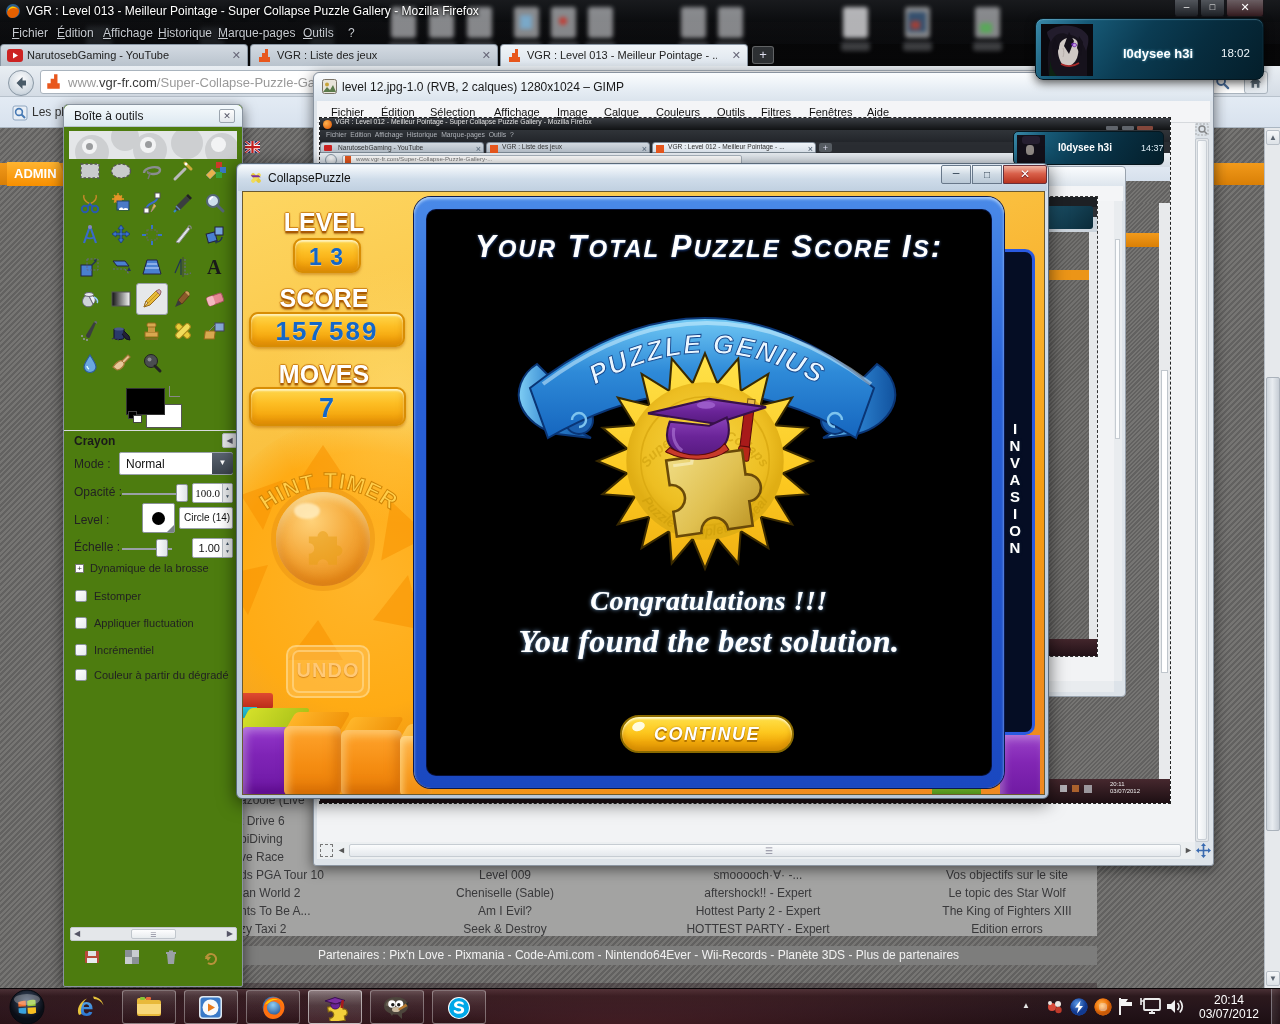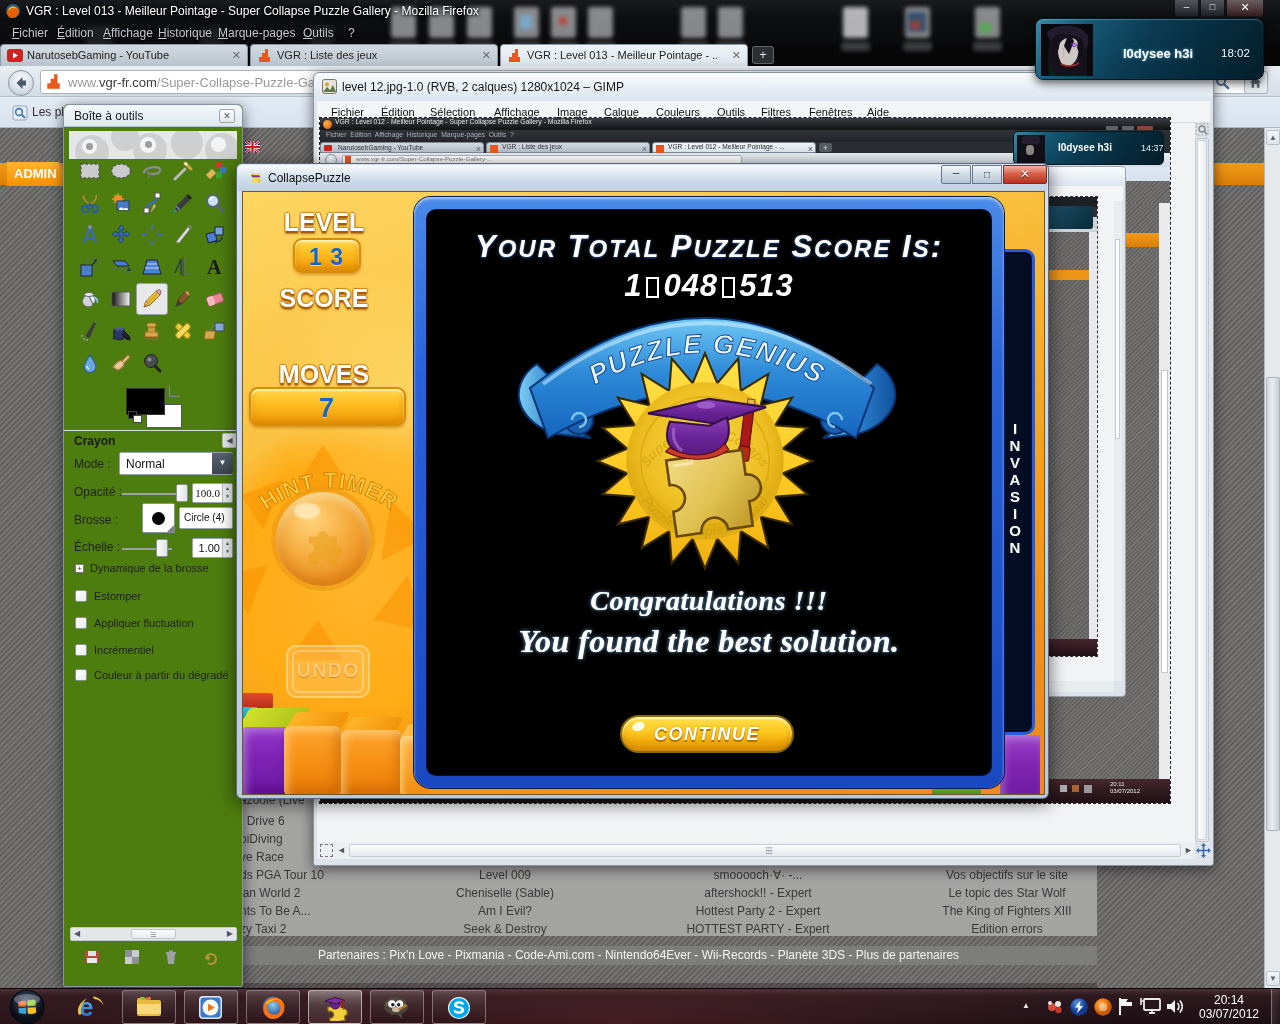--- a/index.html
+++ b/index.html
@@ -536,27 +536,27 @@
       <span style="position:absolute;left:6px;top:4px;font-size:12px;color:#111;">Normal</span>
     <div class="abs" style="left:92px;top:0px;width:21px;height:21px;background:linear-gradient(180deg,#5a6470,#3c444e);border-radius:0 2px 2px 0;color:#fff;font-size:8px;text-align:center;line-height:20px;">▼</div>
   </div>
   <span class="abs" style="left:10px;top:380px;font-size:12px;color:#222;">Opacité :</span>
   <div class="abs" style="left:58px;top:388px;width:62px;height:2px;background:#9aa0a6;"></div>
   <div class="abs" style="left:112px;top:379px;width:12px;height:18px;background:linear-gradient(90deg,#fdfdfe,#dfe3e7);border:1px solid #8a9299;border-radius:2px;"></div>
   <div class="abs" style="left:128px;top:378px;width:41px;height:20px;background:#fff;border:1px solid #9aa2aa;border-radius:2px;">
       <span style="position:absolute;right:12px;top:3px;font-size:11px;color:#111;font-family:Liberation Serif, serif;">100.0</span>
     <div class="abs" style="right:0;top:0;width:10px;height:18px;background:#e8eaec;border-left:1px solid #b5bcc2;font-size:5px;color:#456;text-align:center;line-height:8px;">▲<br>▼</div>
   </div>
-  <span class="abs" style="left:10px;top:408px;font-size:12px;color:#222;">Brosse :</span>
+  <span class="abs" style="left:10px;top:408px;font-size:12px;color:#222;">Level :</span>
   <div class="abs" style="left:78px;top:398px;width:33px;height:30px;background:#fff;border:1px solid #8a9299;border-radius:2px;">
       <div style="position:absolute;left:9px;top:8px;width:13px;height:13px;border-radius:50%;background:#000;"></div>
       <div style="position:absolute;right:0px;bottom:0px;border-left:7px solid transparent;border-bottom:7px solid #7a8288;"></div>
     </div>
   <div class="abs" style="left:115px;top:402px;width:54px;height:22px;background:#fff;border:1px solid #9aa2aa;border-radius:2px;">
-      <span style="position:absolute;left:4px;top:4px;font-size:10px;color:#111;">Circle (4)</span>
+      <span style="position:absolute;left:4px;top:4px;font-size:10px;color:#111;">Circle (14)</span>
     </div>
   <span class="abs" style="left:10px;top:435px;font-size:12px;color:#222;">Échelle :</span>
   <div class="abs" style="left:58px;top:443px;width:50px;height:2px;background:#9aa0a6;"></div>
   <div class="abs" style="left:92px;top:434px;width:12px;height:18px;background:linear-gradient(90deg,#fdfdfe,#dfe3e7);border:1px solid #8a9299;border-radius:2px;"></div>
   <div class="abs" style="left:128px;top:433px;width:41px;height:20px;background:#fff;border:1px solid #9aa2aa;border-radius:2px;">
       <span style="position:absolute;right:12px;top:3px;font-size:11px;color:#111;">1.00</span>
     <div class="abs" style="right:0;top:0;width:10px;height:18px;background:#e8eaec;border-left:1px solid #b5bcc2;font-size:5px;color:#456;text-align:center;line-height:8px;">▲<br>▼</div>
   </div>
   <div class="abs" style="left:11px;top:459px;width:9px;height:9px;border:1px solid #777;background:#fff;font-size:8px;line-height:7px;text-align:center;color:#333;">+</div>
   <span class="abs" style="left:26px;top:457px;font-size:11px;color:#222;">Dynamique de la brosse</span>
@@ -619,20 +619,23 @@
           <path d="M0 140 45 130 25 180z"></path>
           <path d="M65 225 95 185 120 225z"></path>
       </g>
     </svg>
 
     <div class="abs bub" style="left:11px;top:16px;width:140px;text-align:center;font-size:25px;">LEVEL</div>
     <div class="gbox" style="left:50px;top:46px;width:68px;height:35px;">
         <span class="bluetxt" style="font-size:23px;line-height:34px;">1 3</span>
       </div>
     <div class="abs bub" style="left:11px;top:92px;width:140px;text-align:center;font-size:25px;">SCORE</div>
+    <div class="gbox" style="left:6px;top:120px;width:156px;height:35px;">
+        <span class="bluetxt" style="font-size:26px;line-height:34px;">157 589</span>
+      </div>
     <div class="abs bub" style="left:11px;top:168px;width:140px;text-align:center;font-size:25px;">MOVES</div>
     <div class="gbox" style="left:6px;top:195px;width:157px;height:39px;">
         <span class="bluetxt" style="font-size:27px;line-height:38px;">7</span>
       </div>
 
     <svg class="abs" style="left:1px;top:253px" width="170" height="120" viewBox="0 0 170 120">
       <defs>
           <path id="hintarc" d="M 14 72 Q 85 14 156 72"></path>
         </defs>
       <text font-family="Liberation Sans" font-size="22" font-weight="bold" fill="#ffce4a" stroke="#cf8406" stroke-width="1" letter-spacing="1"><textPath href="#hintarc" startOffset="50%" text-anchor="middle">HINT TIMER</textPath></text>
@@ -662,21 +665,20 @@
     <div class="abs" style="left:754px;top:57px;width:38px;height:486px;background:#050d24;border:3px solid #2a5ae0;border-radius:0 10px 10px 0;box-shadow:inset 0 0 0 1px #07102a;">
       <div class="abs" style="left:7px;top:168px;width:16px;font-size:15px;font-weight:bold;color:#fff;text-align:center;line-height:17px;text-shadow:0 0 3px #123;">I<br>N<br>V<br>A<br>S<br>I<br>O<br>N</div>
     </div>
 
     <div class="abs" style="left:757px;top:543px;width:40px;height:61px;background:linear-gradient(180deg,#9a42c8 0%,#8226b4 45%,#6f1aa2 100%);box-shadow:inset 4px 4px 8px rgba(255,255,255,.3);"></div>
     <div class="abs" style="left:689px;top:595px;width:49px;height:9px;background:linear-gradient(180deg,#68a828,#4a8818);"></div>
 
     <div class="abs" style="left:171px;top:5px;width:590px;height:591px;border-radius:17px;background:linear-gradient(180deg,#4a8ae8 0%,#2a62d8 30%,#1a48c0 100%);box-shadow:0 0 0 1px #0a1a50, inset 0 2px 3px rgba(190,220,255,.8);font-style:italic;">
       <div class="abs" style="left:13px;top:13px;width:564px;height:565px;border-radius:9px;background:#000;box-shadow:0 0 0 1px #071038;"></div>
       <div class="abs bigcap" style="left:0;top:32px;width:590px;text-align:center;">Y<small>OUR</small> T<small>OTAL</small> P<small>UZZLE</small> S<small>CORE</small> I<small>S</small>:</div>
-      <div class="abs" style="left:0;top:71px;width:590px;text-align:center;font-size:31px;font-weight:bold;color:#fff;letter-spacing:1px;">1<span class="tofu"></span>048<span class="tofu"></span>513</div>
 
       <svg class="abs" style="left:93px;top:115px" width="400" height="145" viewBox="0 0 400 145">
         <defs>
           <linearGradient id="bandg" x1="0" y1="0" x2="0" y2="1">
               <stop offset="0" stop-color="#70c8f4"></stop>
               <stop offset=".45" stop-color="#2e8ad8"></stop>
               <stop offset="1" stop-color="#1565be"></stop>
             </linearGradient>
           <linearGradient id="tubeg" x1="0" y1="0" x2="1" y2="0">
               <stop offset="0" stop-color="#7ecdf4"></stop>

